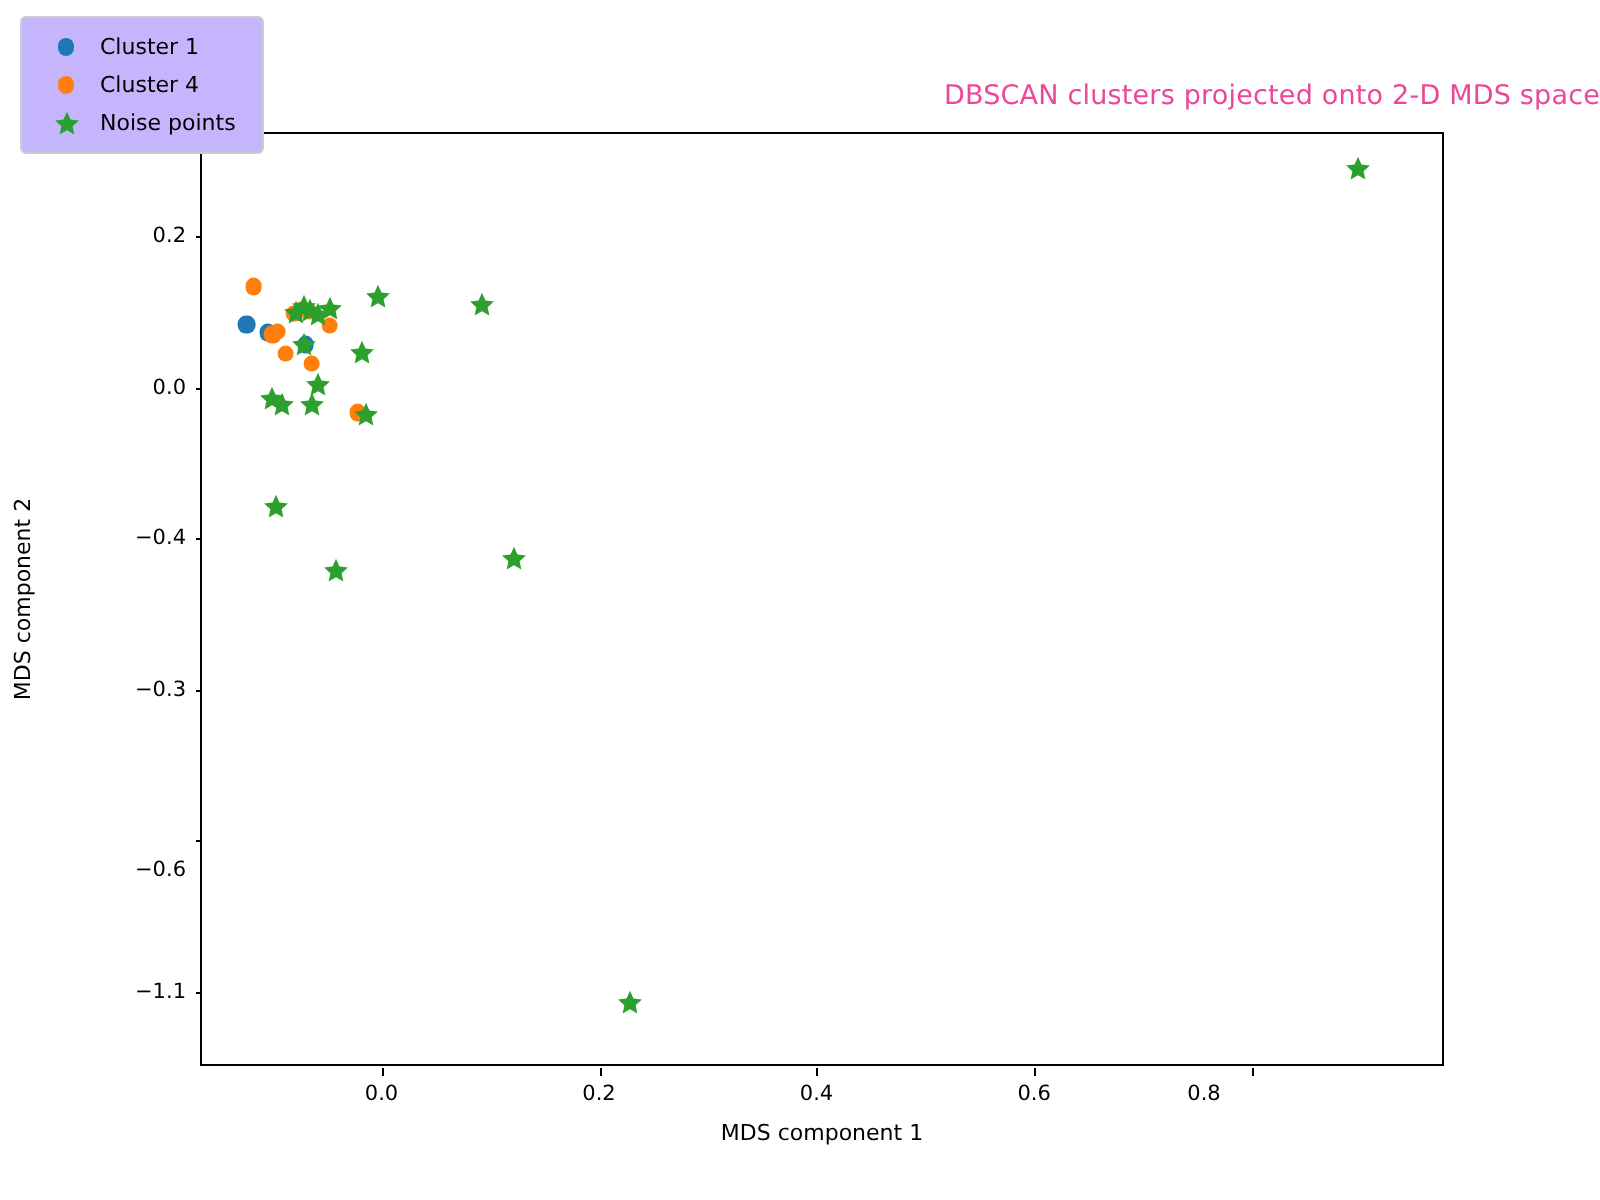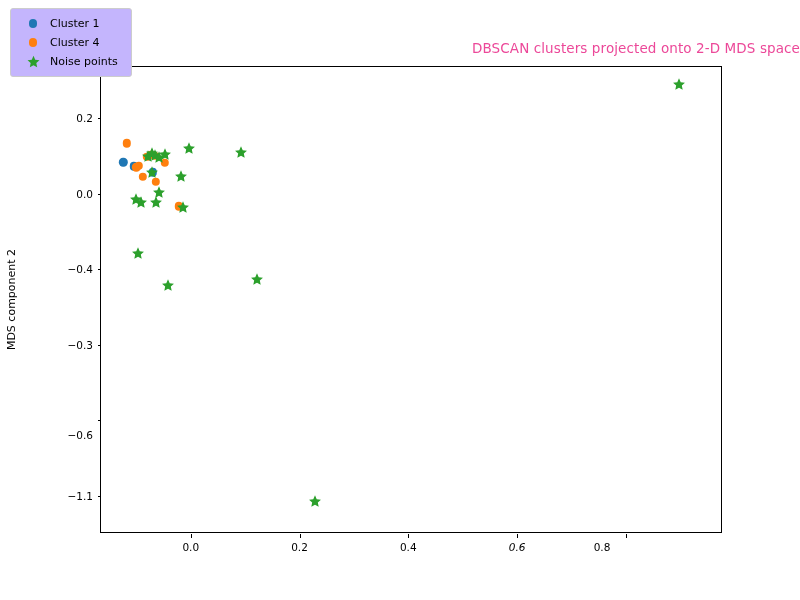--- a/index.html
+++ b/index.html
@@ -269,37 +269,38 @@
           </svg>
         </div>
       </div>
   <div class="tick-x" style="left: 89.7368px;"></div>
       <div class="ticklabel-x" style="left: 89.7368px;">0.0</div>
       <div class="tick-x" style="left: 198.509px;"></div>
       <div class="ticklabel-x" style="left: 198.509px;">0.2</div>
       <div class="tick-x" style="left: 307.281px;"></div>
       <div class="ticklabel-x" style="left: 307.281px;">0.4</div>
       <div class="tick-x" style="left: 416.053px;"></div>
-      <div class="ticklabel-x" style="left: 416.053px; font-style: italic;">0.6</div>
+      <div class="ticklabel-x" style="left: 416.053px;">0.6</div>
       <div class="tick-x" style="left: 524.825px;"></div>
       <div class="ticklabel-x" style="left: 501px;">0.8</div>
       <div class="tick-y" style="top: 51.0366px;"></div>
       <div class="ticklabel-y" style="top: 51.0366px;">0.2</div>
       <div class="tick-y" style="top: 126.646px;"></div>
       <div class="ticklabel-y" style="top: 126.646px;">0.0</div>
       <div class="tick-y" style="top: 202.256px;"></div>
       <div class="ticklabel-y" style="top: 202.256px;">−0.4</div>
       <div class="tick-y" style="top: 277.866px;"></div>
       <div class="ticklabel-y" style="top: 277.866px;">−0.3</div>
       <div class="tick-y" style="top: 353.476px;"></div>
       <div class="ticklabel-y" style="top: 368px;">−0.6</div>
       <div class="tick-y" style="top: 429.085px;"></div>
       <div class="ticklabel-y" style="top: 429.085px;">−1.1</div>
     </div>
 
+  <div id="xlabel">MDS component 1</div>
 
   <div id="legend">
       <div class="legend-row">
         <span class="legend-marker">
           <span class="pt-circle" style="background: rgb(31, 119, 180);"></span>
         </span>
         <span class="legend-label">Cluster 1</span>
       </div>
       <div class="legend-row">
         <span class="legend-marker">

